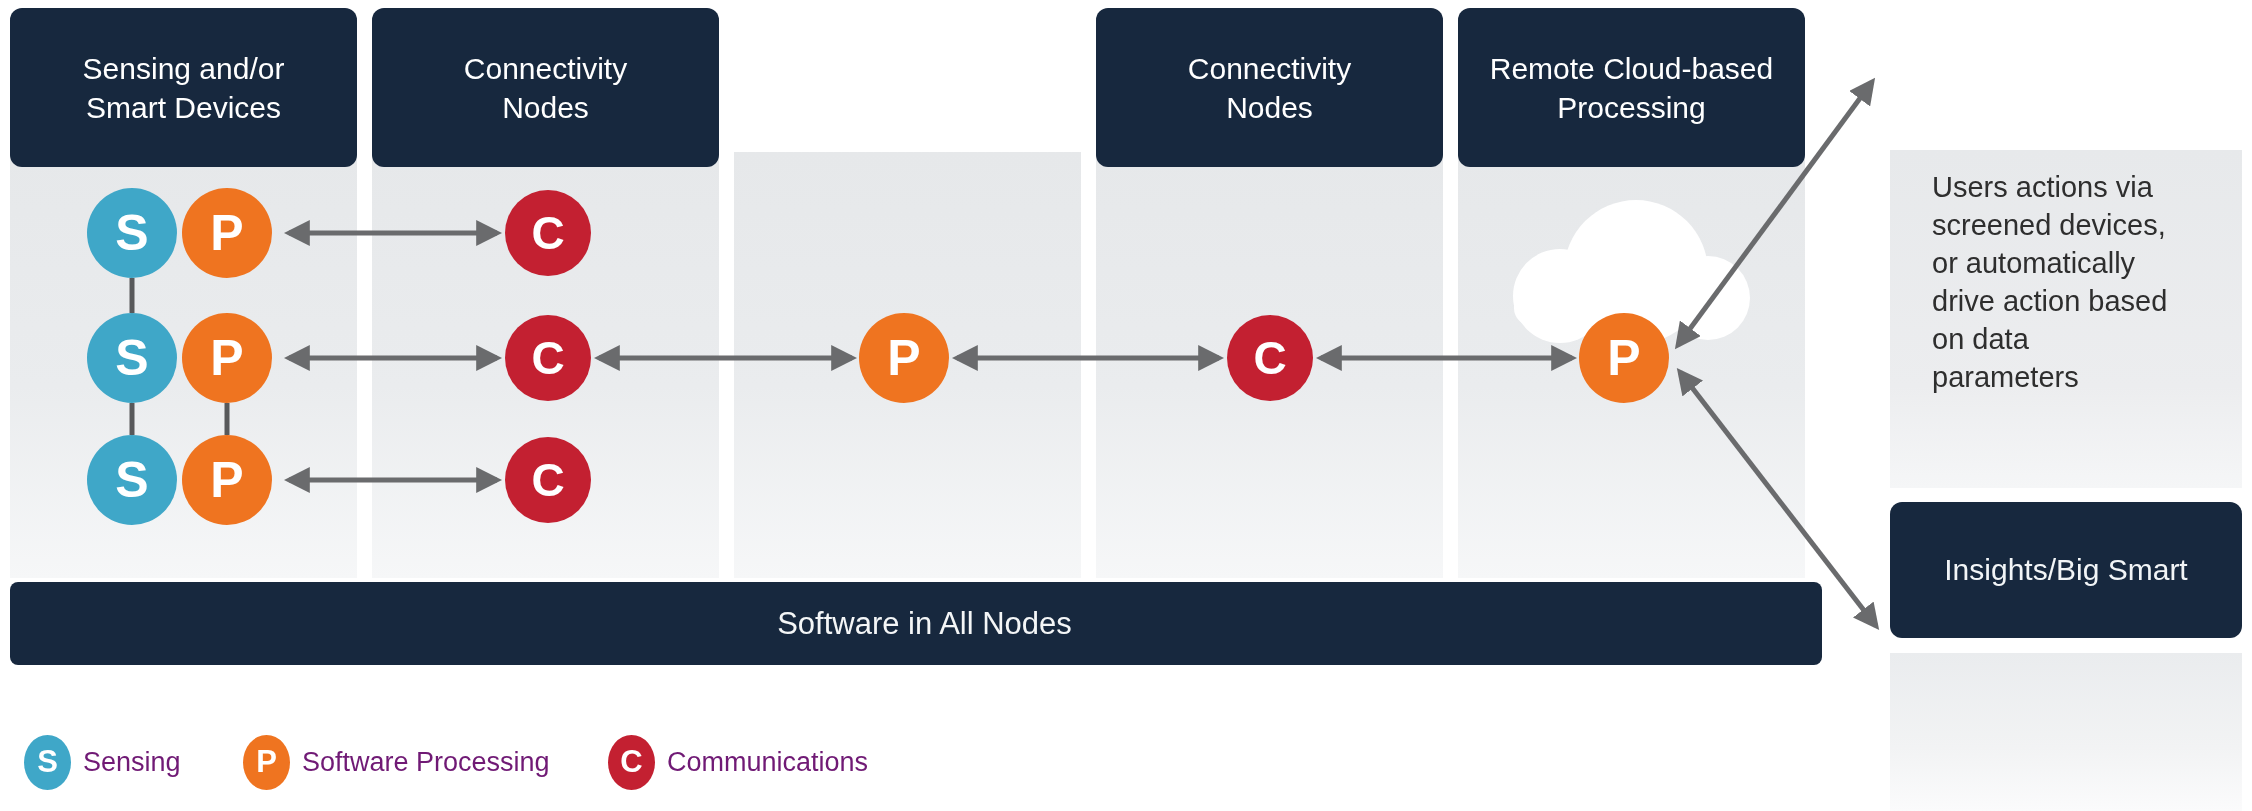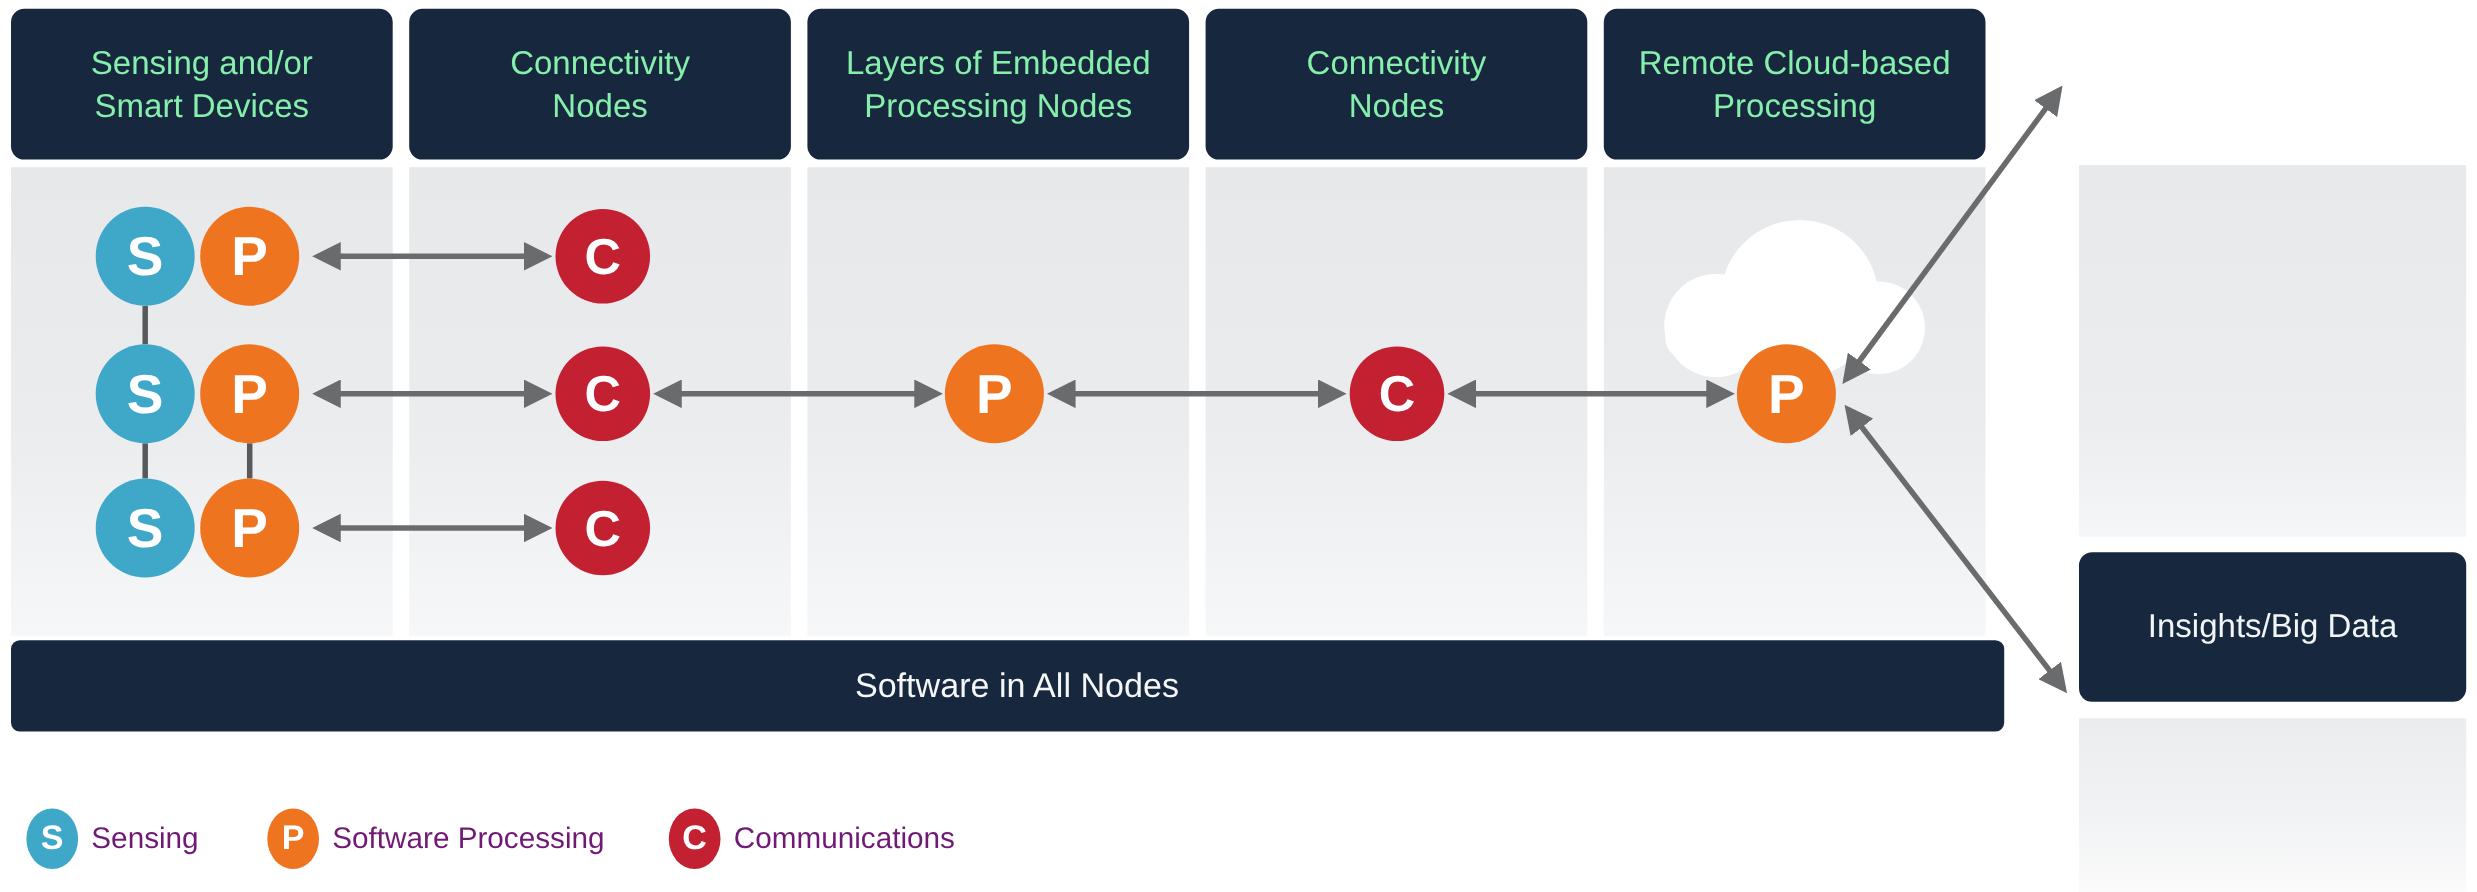--- a/index.html
+++ b/index.html
@@ -7,24 +7,24 @@
     position:relative;width:2252px;height:811px;background:#fff;
     font-family:"Liberation Sans",sans-serif;overflow:hidden;
   }
   
   .band{
     position:absolute;top:152px;height:426px;width:347px;
     background:linear-gradient(180deg,#e6e8ea 0%,#eaecee 55%,#f6f7f8 100%);
   }
   
   .col-header{
-    position:absolute;top:8px;height:137px;width:347px;
+    position:absolute;top:8px;height:159px;width:347px;
     background:#17283e;border-radius:12px;
     display:flex;align-items:center;justify-content:center;
-    color:#86efac;font-size:30px;line-height:39px;text-align:center;
+    color:#ffffff;font-size:30px;line-height:39px;text-align:center;
     white-space:pre-line;
   }
   .overlay{position:absolute;left:0;top:0;pointer-events:none;}
   
   .node{
     position:absolute;border-radius:50%;color:#fff;font-weight:bold;
     display:flex;align-items:center;justify-content:center;
   }
   .node.sp{width:90px;height:90px;font-size:50px;}
   .node.c{width:86px;height:86px;font-size:46px;}
@@ -100,22 +100,20 @@
 
       <line x1="1678" y1="345" x2="1872" y2="82" marker-start="url(#ah)" marker-end="url(#ah)"></line>
       <line x1="1680" y1="372" x2="1876" y2="626" marker-start="url(#ah)" marker-end="url(#ah)"></line>
     </g>
   </svg>
 
   <div class="col-header" style="left:10px">Sensing and/or
 Smart Devices</div>
   <div class="col-header" style="left:372px">Connectivity
 Nodes</div>
-  <div class="col-header" style="left:734px">Layers of Embedded
-Processing Nodes</div>
   <div class="col-header" style="left:1096px">Connectivity
 Nodes</div>
   <div class="col-header" style="left:1458px">Remote Cloud-based
 Processing</div>
 
   <div class="node sp blue" style="left:87px;top:188px">S</div>
   <div class="node sp orange" style="left:182px;top:188px">P</div>
   <div class="node c red" style="left:505px;top:190px">C</div>
 
   <div class="node sp blue" style="left:87px;top:313px">S</div>
@@ -140,17 +138,23 @@
   <div class="legend-item" style="left:243px">
     <span class="legend-dot" style="background:#ef7420">P</span>
     <span class="legend-label">Software Processing</span>
   </div>
   <div class="legend-item" style="left:608px">
     <span class="legend-dot" style="background:#c32031">C</span>
     <span class="legend-label">Communications</span>
   </div>
 
   <div class="rp-body" style="top:150px;height:338px"></div>
+  <div class="rp-text" style="left:1932px;top:168px;width:300px">Users actions via
+screened devices,
+or automatically
+drive action based
+on data
+parameters</div>
 
-  <div class="rp-header" style="top:502px;height:136px">Insights/Big Data</div>
+  <div class="rp-header" style="top:502px;height:136px">Insights/Big Smart</div>
   <div class="rp-body" style="top:653px;height:158px;background:linear-gradient(180deg,#eaecee 0%,#f2f3f4 60%,#fbfbfc 100%)"></div>
 
 </div>
 
 </body></html>

